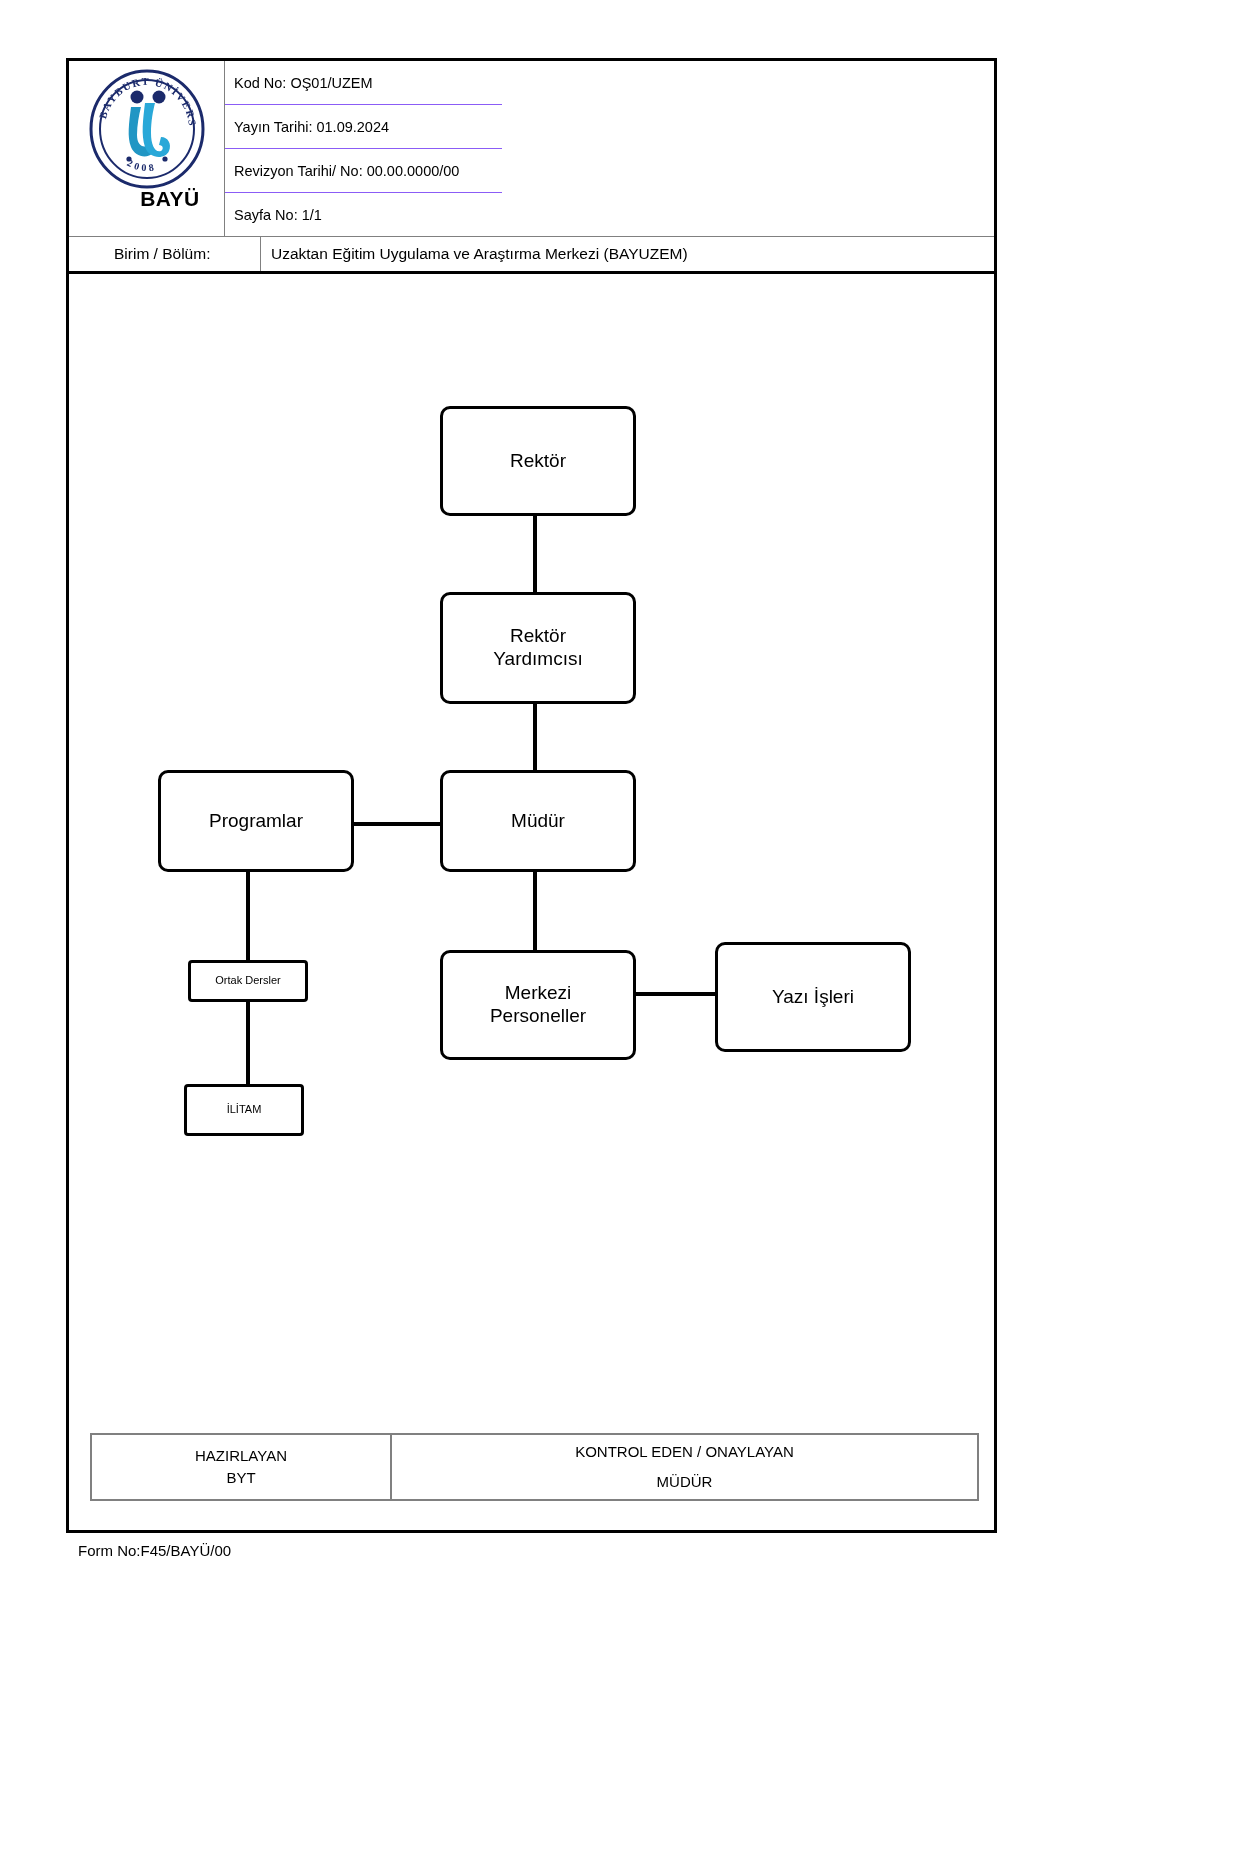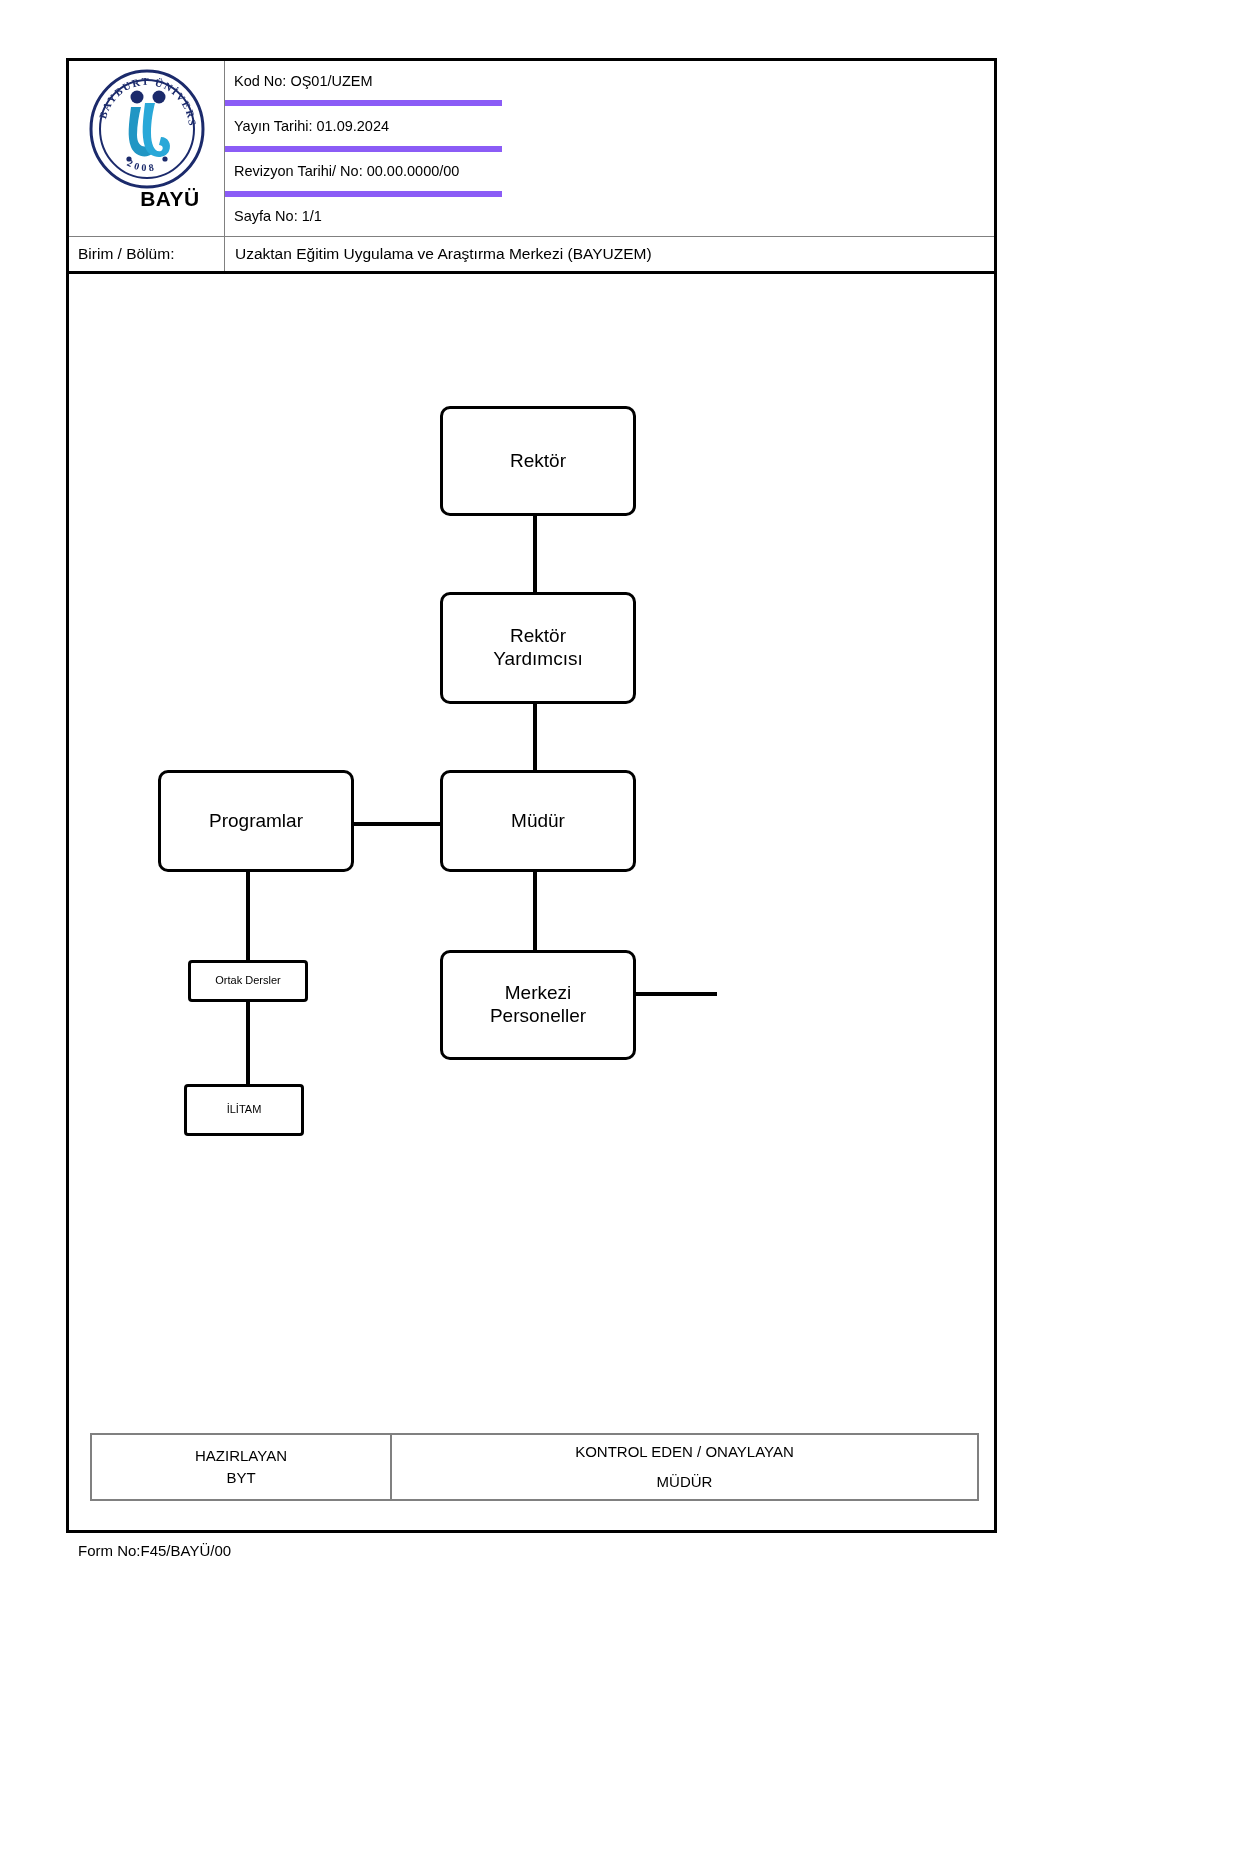--- a/index.html
+++ b/index.html
@@ -79,21 +79,21 @@
     letter-spacing: 0.1px;
   }
   .meta-cell {
     width: 277px;
     box-sizing: border-box;
     display: flex;
     flex-direction: column;
   }
   .meta-row {
     flex: 1;
-    border-bottom: 6px solid #8b5cf6;
+    border-bottom: 1px solid #8b5cf6;
     box-sizing: border-box;
     display: flex;
     align-items: center;
     padding-left: 9px;
     font-size: 14.5px;
   }
   .meta-row:last-child {
     border-bottom: none;
   }
 
@@ -112,20 +112,21 @@
     font-size: 15.5px;
   }
   .unit-label {
     width: 156px;
     padding-left: 9px;
     box-sizing: border-box;
     border-right: 1px solid #808080;
     height: 100%;
     display: flex;
     align-items: center;
+    margin-left: 36px;
   }
   .unit-value {
     flex: 1;
     padding-left: 10px;
     box-sizing: border-box;
     height: 100%;
     display: flex;
     align-items: center;
   }
 
@@ -290,20 +291,23 @@
         <span>İLİTAM</span>
       </div>
 
       <div class="node big" style="left:371px; top:676px; width:196px; height:110px;">
         <span style="display:block;">
           <span>Merkezi</span><br>
           <span>Personeller</span>
         </span>
       </div>
 
+      <div class="node big" style="left:646px; top:668px; width:196px; height:110px;">
+        <span>Yazı İşleri</span>
+      </div>
     </div>
 
     <div class="sign-table">
       <div class="sign-cell left">
         <div>HAZIRLAYAN</div>
         <div>BYT</div>
       </div>
       <div class="sign-cell right">
         <div>KONTROL EDEN / ONAYLAYAN</div>
         <div class="sign-sub">MÜDÜR</div>

